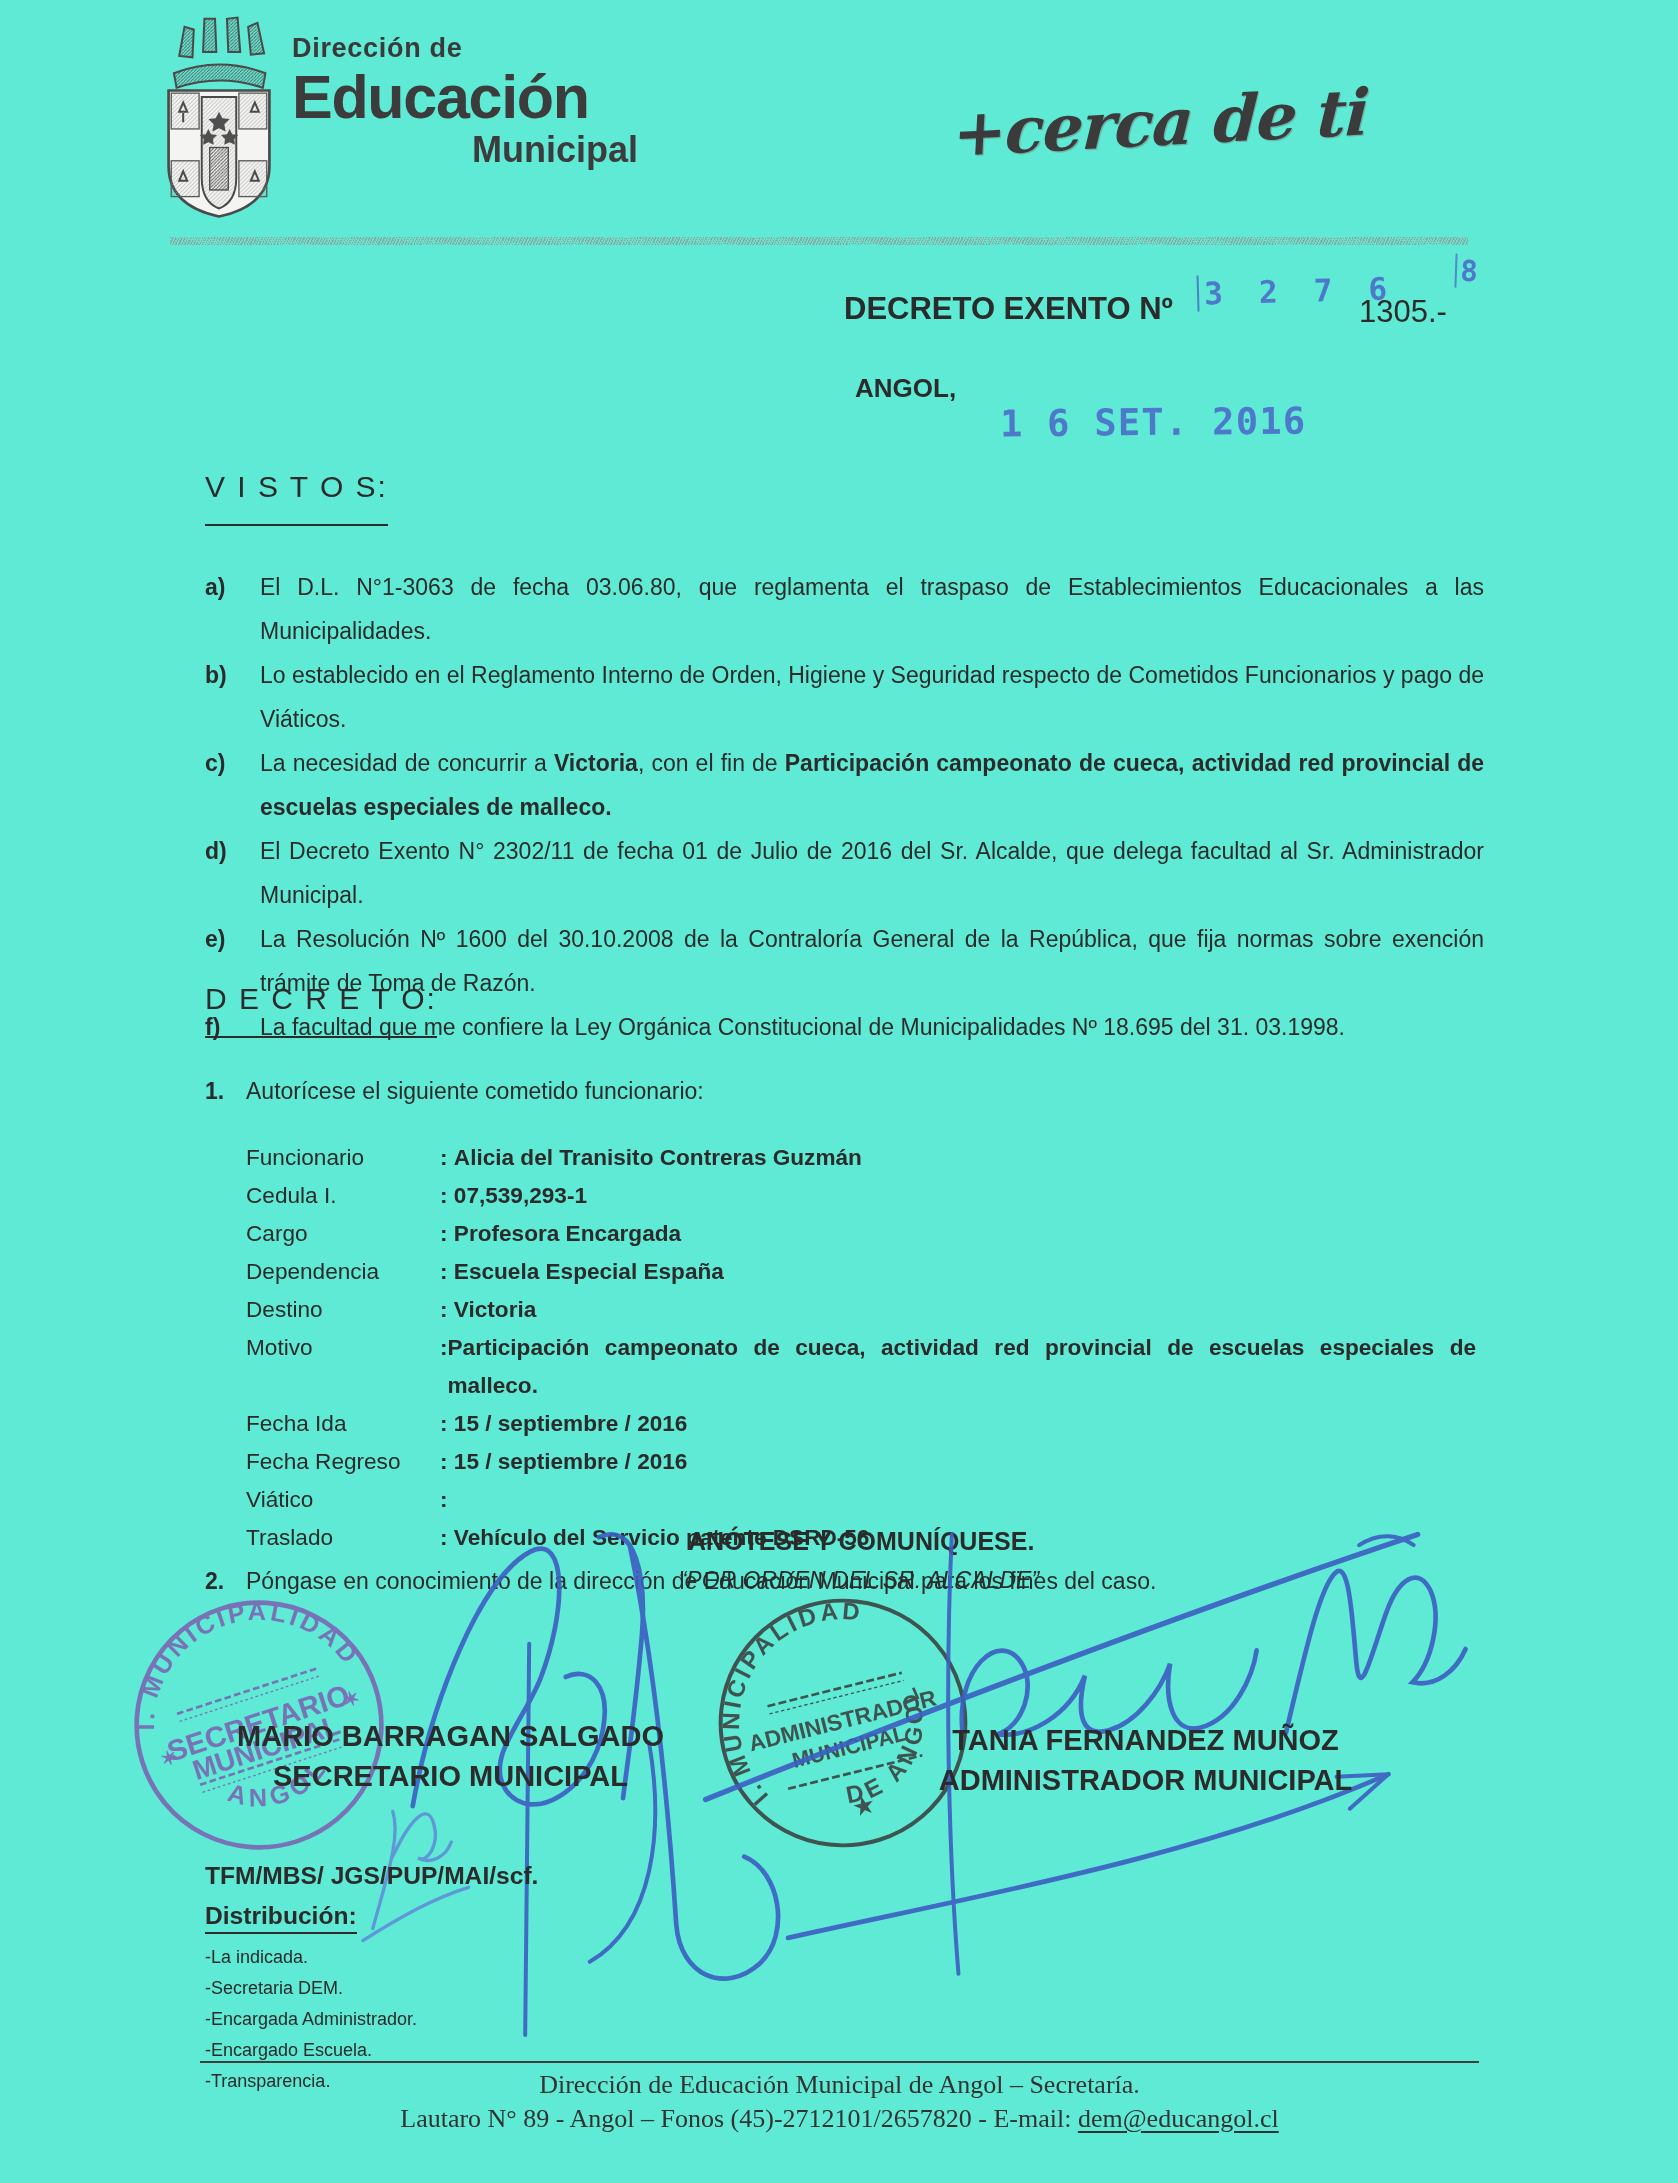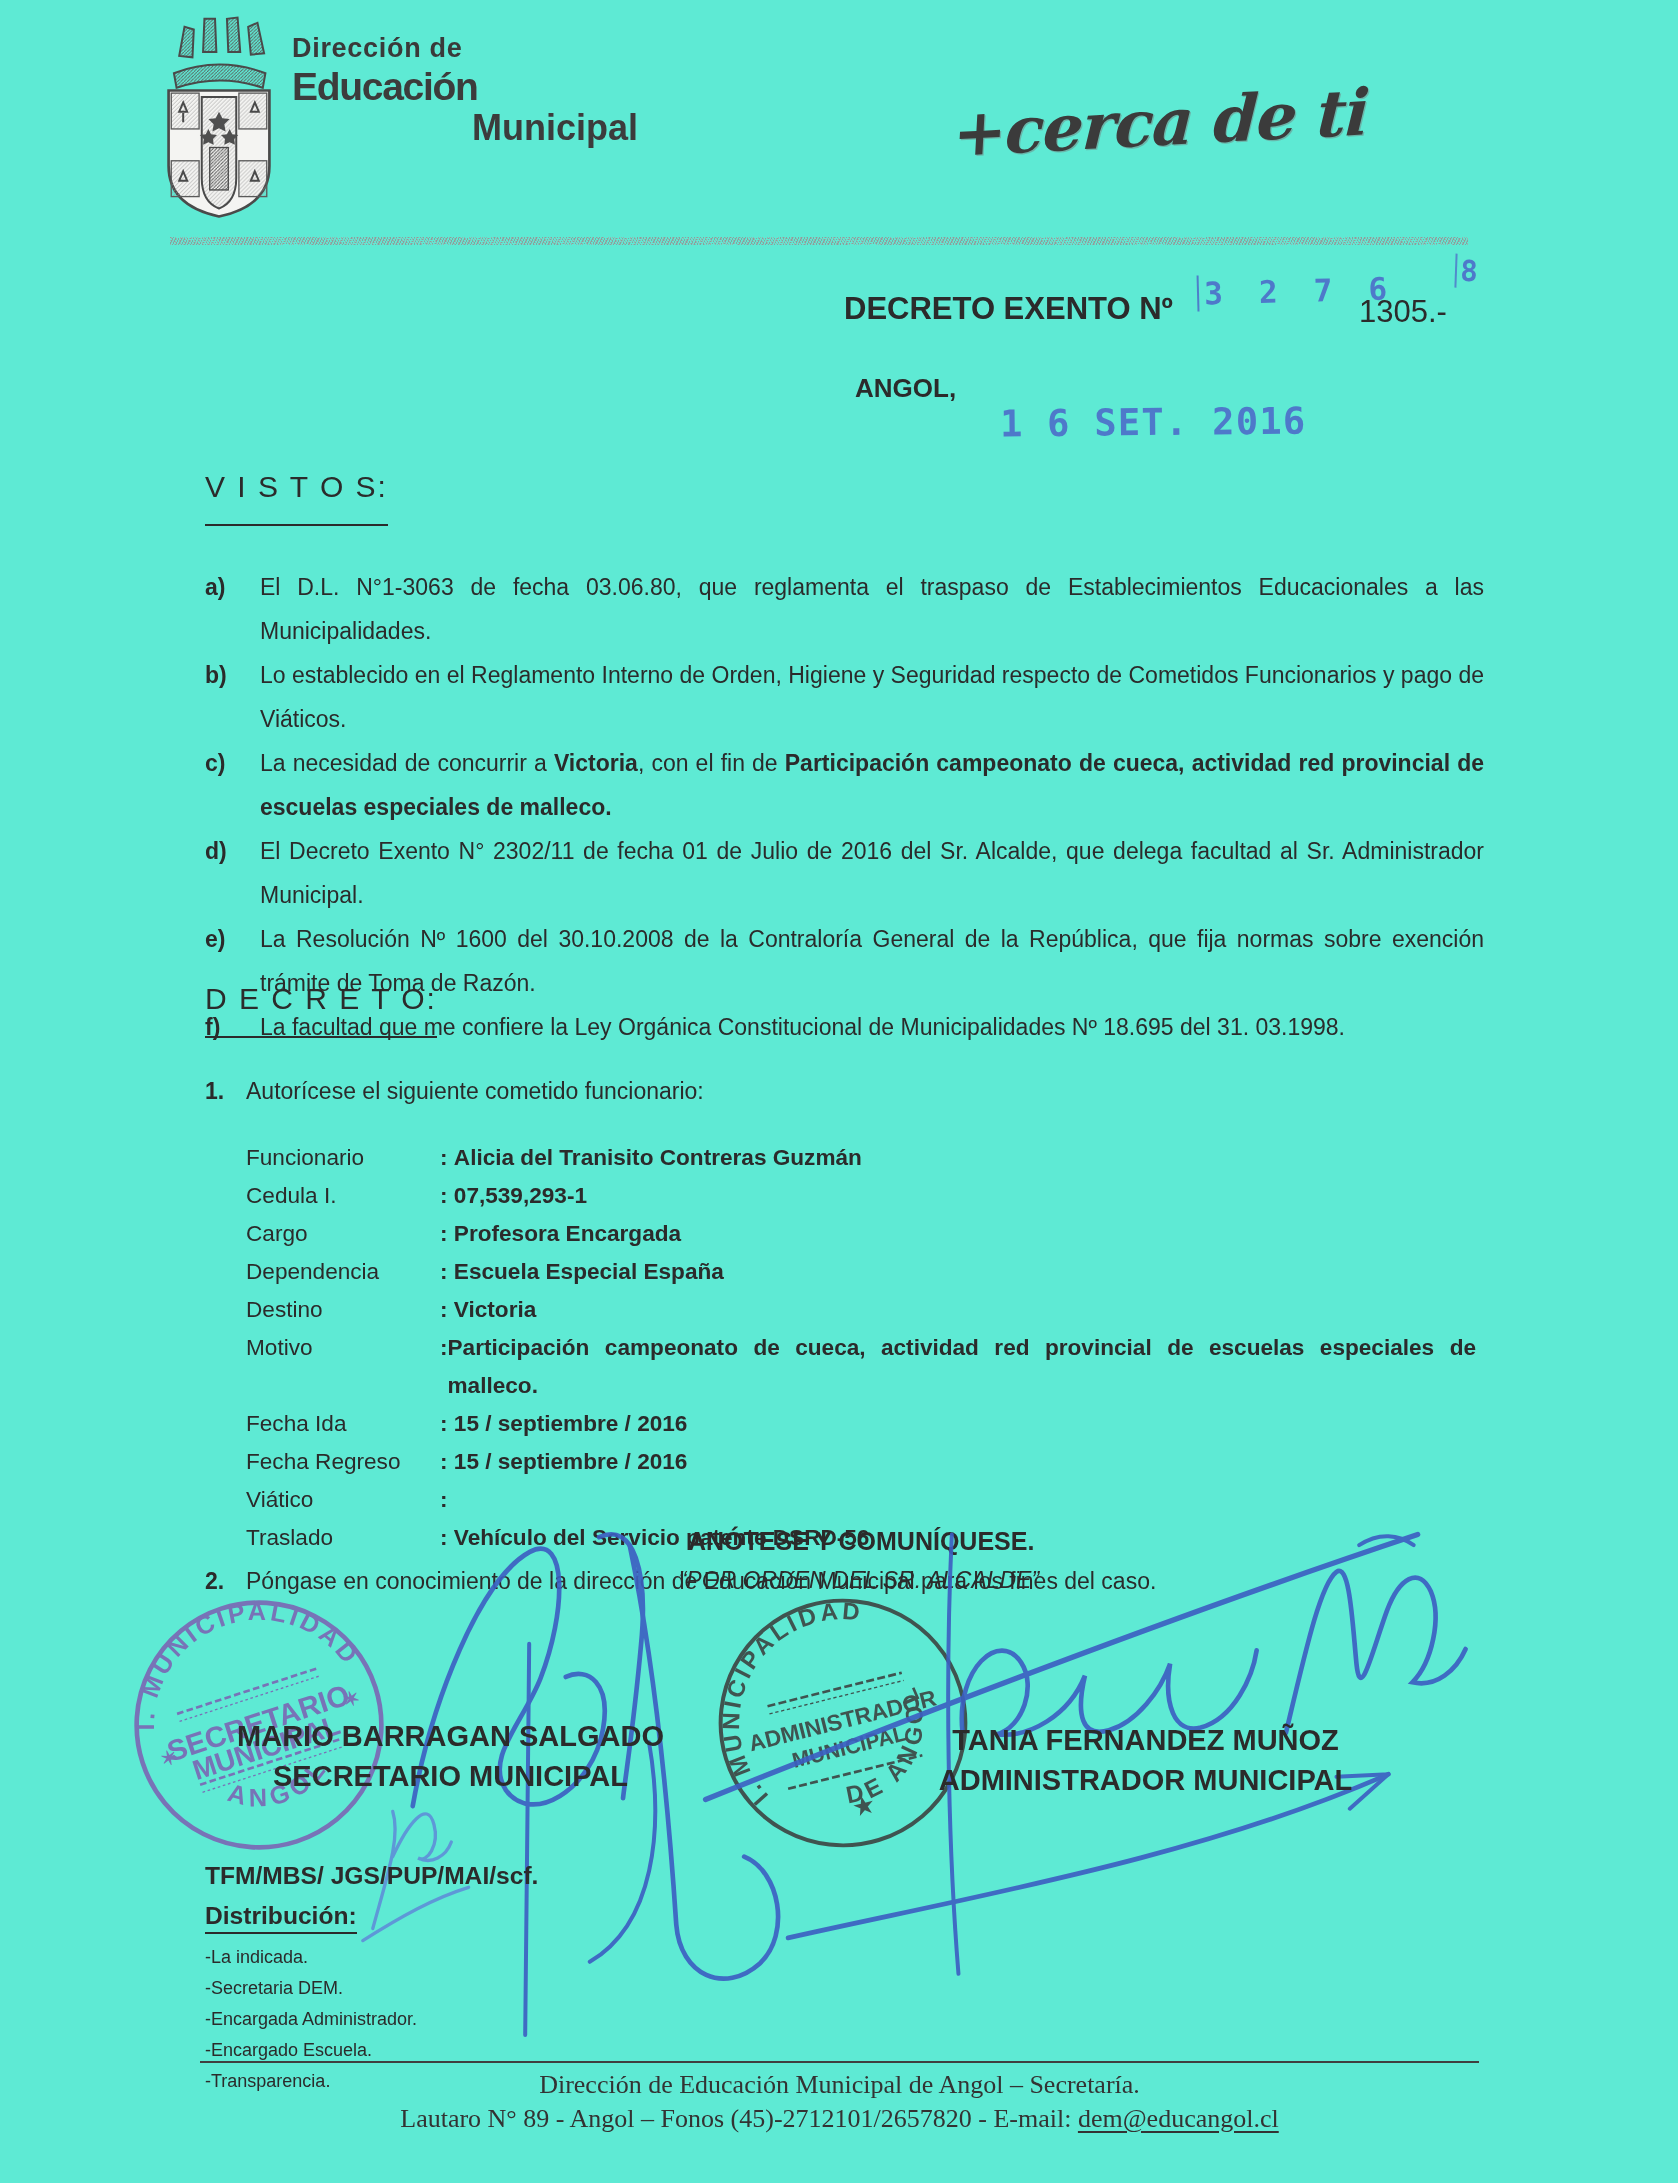--- a/index.html
+++ b/index.html
@@ -8,21 +8,21 @@
     position:relative; width:1678px; height:2183px; margin:0 auto;
     background:#5eead4; overflow:hidden;
     font-family:"Liberation Sans", sans-serif; color:#2b2b2b;
   }
   .abs{position:absolute;}
   .b{font-weight:bold;}
 
   
   .org-text{left:292px; top:35px; line-height:1;}
   .org1{font-size:27px; font-weight:bold; color:#3a3a3a; letter-spacing:0.7px;}
-  .org2{font-size:39px; font-weight:bold; color:#3c3c3c; letter-spacing:-1.3px; margin-top:5.3px;}
+  .org2{font-size:61px; font-weight:bold; color:#3c3c3c; letter-spacing:-1.3px; margin-top:5.3px;}
   .org3{font-size:36px; font-weight:bold; color:#3c3c3c; width:346px; text-align:right; margin-top:4px;}
   .slogan{
     left:953px; top:85px; font-family:"DejaVu Serif", serif;
     font-style:italic; font-weight:bold; font-size:64px; letter-spacing:-1.3px;
     color:#3b3b3b; transform:rotate(-3deg) skewX(-6deg);
     text-shadow:1.3px 1.3px 0 rgba(120,120,120,.45);
   }
   .header-divider{
     left:170px; top:237px; width:1298px; height:8px; opacity:.75;
     background:

